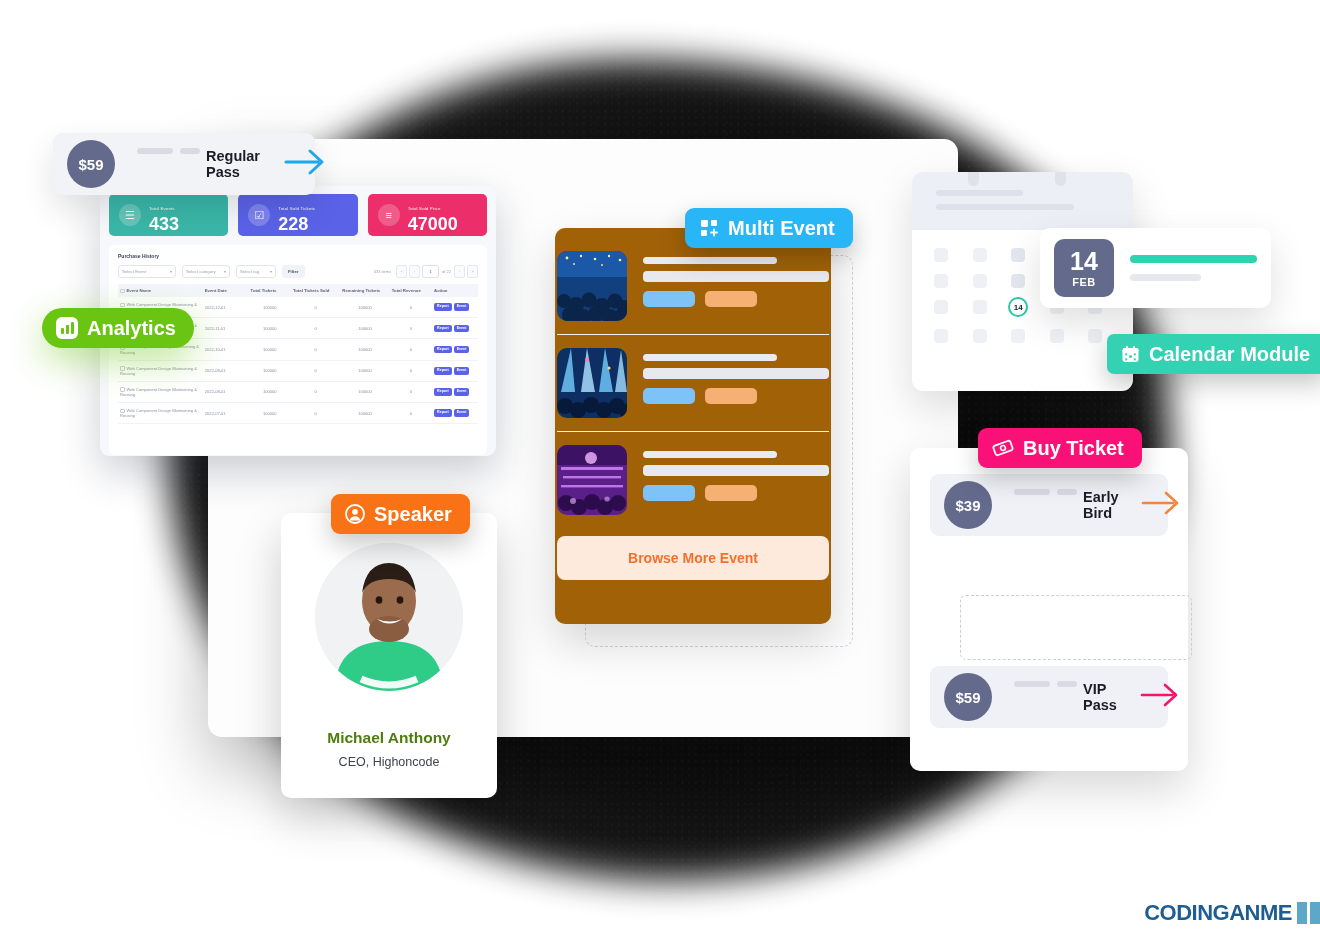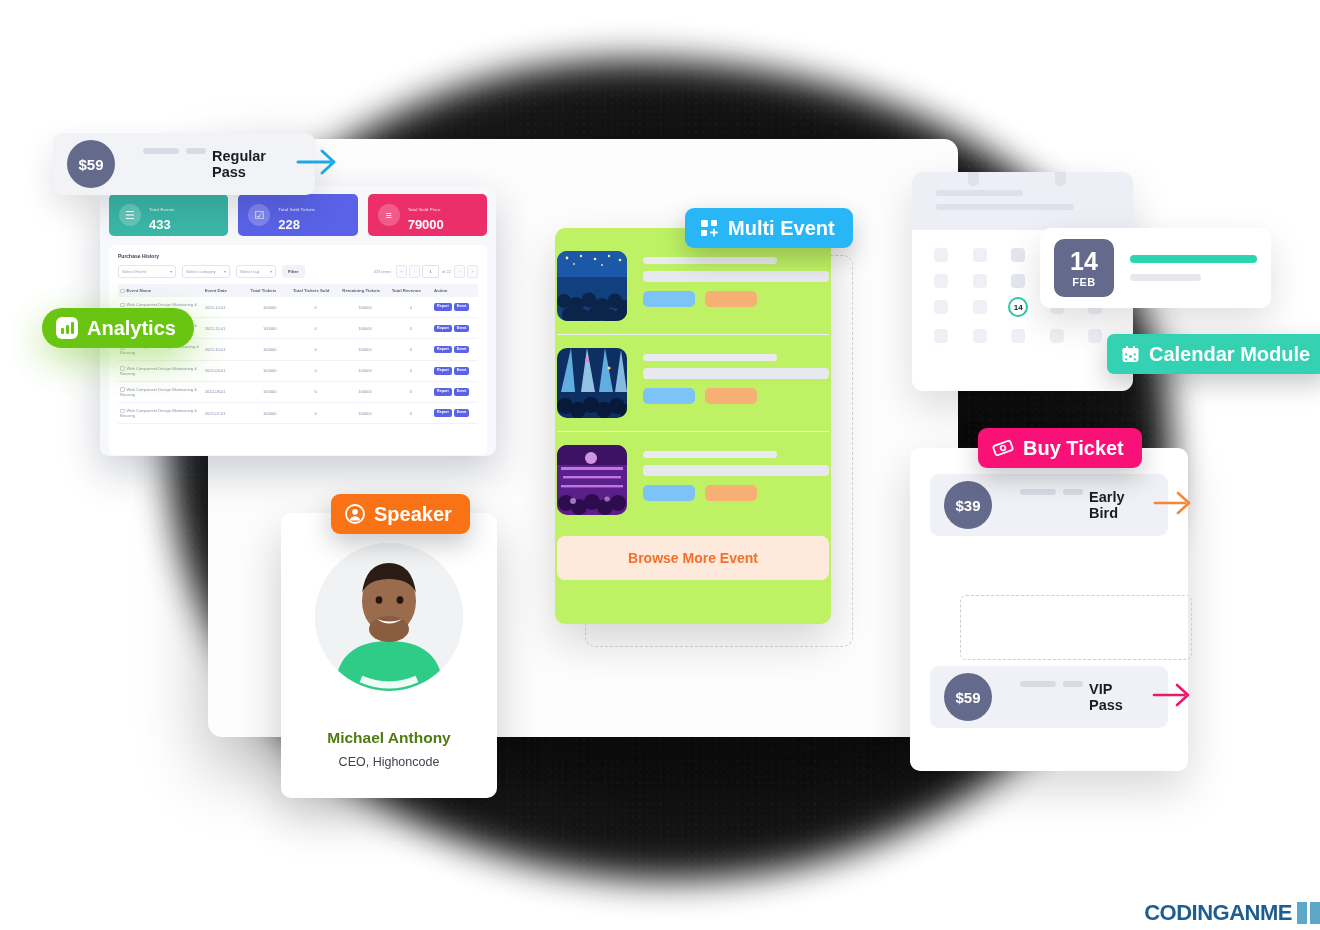--- a/index.html
+++ b/index.html
@@ -70,21 +70,21 @@
   .stat.teal { background: #3ab7a8; }
   .stat.blue { background: #5a63e8; }
   .stat.pink { background: #ec2f6a; }
   .stat-ico {
     width: 22px; height: 22px; border-radius: 50%;
     background: rgba(255,255,255,.22);
     display: flex; align-items: center; justify-content: center;
     font-size: 11px; line-height: 1; flex: none;
   }
   .stat-label { font-size: 4.4px; letter-spacing: .15px; opacity: .95; line-height: 1.4; }
-  .stat-value { font-size: 13px; font-weight: 700; line-height: 1.15; }
+  .stat-value { font-size: 18px; font-weight: 700; line-height: 1.15; }
 
   .table-card {
     margin-top: 9px; background: #fff; border-radius: 6px;
     height: 210px; padding: 8px 9px 0 9px;
   }
   .ph-title { font-size: 5px; font-weight: 700; color: #3c4257; margin-bottom: 6px; }
   .filter-row { display: flex; align-items: center; gap: 6px; margin-bottom: 6px; }
   .sel {
     border: 1px solid #e2e5ee; border-radius: 3px; height: 13px;
     font-size: 4.3px; color: #9aa1b2; display: flex; align-items: center;
@@ -163,21 +163,21 @@
 
   
   .dash-frame {
     position: absolute; left: 585px; top: 255px;
     width: 268px; height: 392px;
     border: 1.5px dashed #cfd4dd; border-radius: 10px;
   }
   .event-panel {
     position: absolute; left: 555px; top: 228px;
     width: 276px; height: 396px;
-    background: #bef264; border-radius: 10px;
+    background: #a16207; border-radius: 10px;
     box-shadow: 0 18px 44px rgba(0,0,0,.16);
     padding: 16px 2px;
   }
   .ev-item { display: flex; gap: 16px; padding: 7px 0; }
   .ev-sep { height: 1px; background: #eef0f3; margin: 6px 0; }
   .ev-thumb { width: 70px; height: 70px; border-radius: 10px; flex: none; overflow: hidden; position: relative; }
   .ev-body { flex: 1; display: flex; flex-direction: column; gap: 7px; padding-top: 6px; }
   .sk { background: #e7e9ee; border-radius: 4px; height: 8px; }
   .sk.s1 { width: 72%; height: 7px; background: #e9ebf0; }
   .sk.s2 { width: 100%; height: 11px; }
@@ -238,21 +238,21 @@
     box-shadow: 0 18px 46px rgba(0,0,0,.16);
     padding: 26px 20px;
   }
   .price-dash {
     position: absolute; left: 960px; top: 595px;
     width: 232px; height: 65px;
     border: 1.5px dashed #c9ced8; border-radius: 6px;
   }
   .ticket {
     height: 62px; background: #eff1f6; border-radius: 9px;
-    display: flex; align-items: center; gap: 28px; padding: 0 14px;
+    display: flex; align-items: center; gap: 22px; padding: 0 14px;
     margin-bottom: 34px; position: relative;
   }
   .ticket.featured {
     position: absolute; left: 53px; top: 133px; width: 262px;
     background: #f1f3f7; box-shadow: 0 14px 32px rgba(0,0,0,.12);
     margin: 0; z-index: 3;
   }
   .ticket.last { margin-bottom: 0; }
   .bubble {
     width: 48px; height: 48px; border-radius: 50%; background: #646a8c;
@@ -305,21 +305,21 @@
         <span class="stat-ico">☑</span>
         <span>
           <span class="stat-label">Total Sold Tickets</span><br>
           <span class="stat-value">228</span>
         </span>
       </div>
       <div class="stat pink">
         <span class="stat-ico">≡</span>
         <span>
           <span class="stat-label">Total Sold Price</span><br>
-          <span class="stat-value">79000</span>
+          <span class="stat-value">47000</span>
         </span>
       </div>
     </div>
 
     <div class="table-card">
       <div class="ph-title">Purchase History</div>
 
       <div class="filter-row">
         <div class="sel w1">
           <span>Select Event</span>

